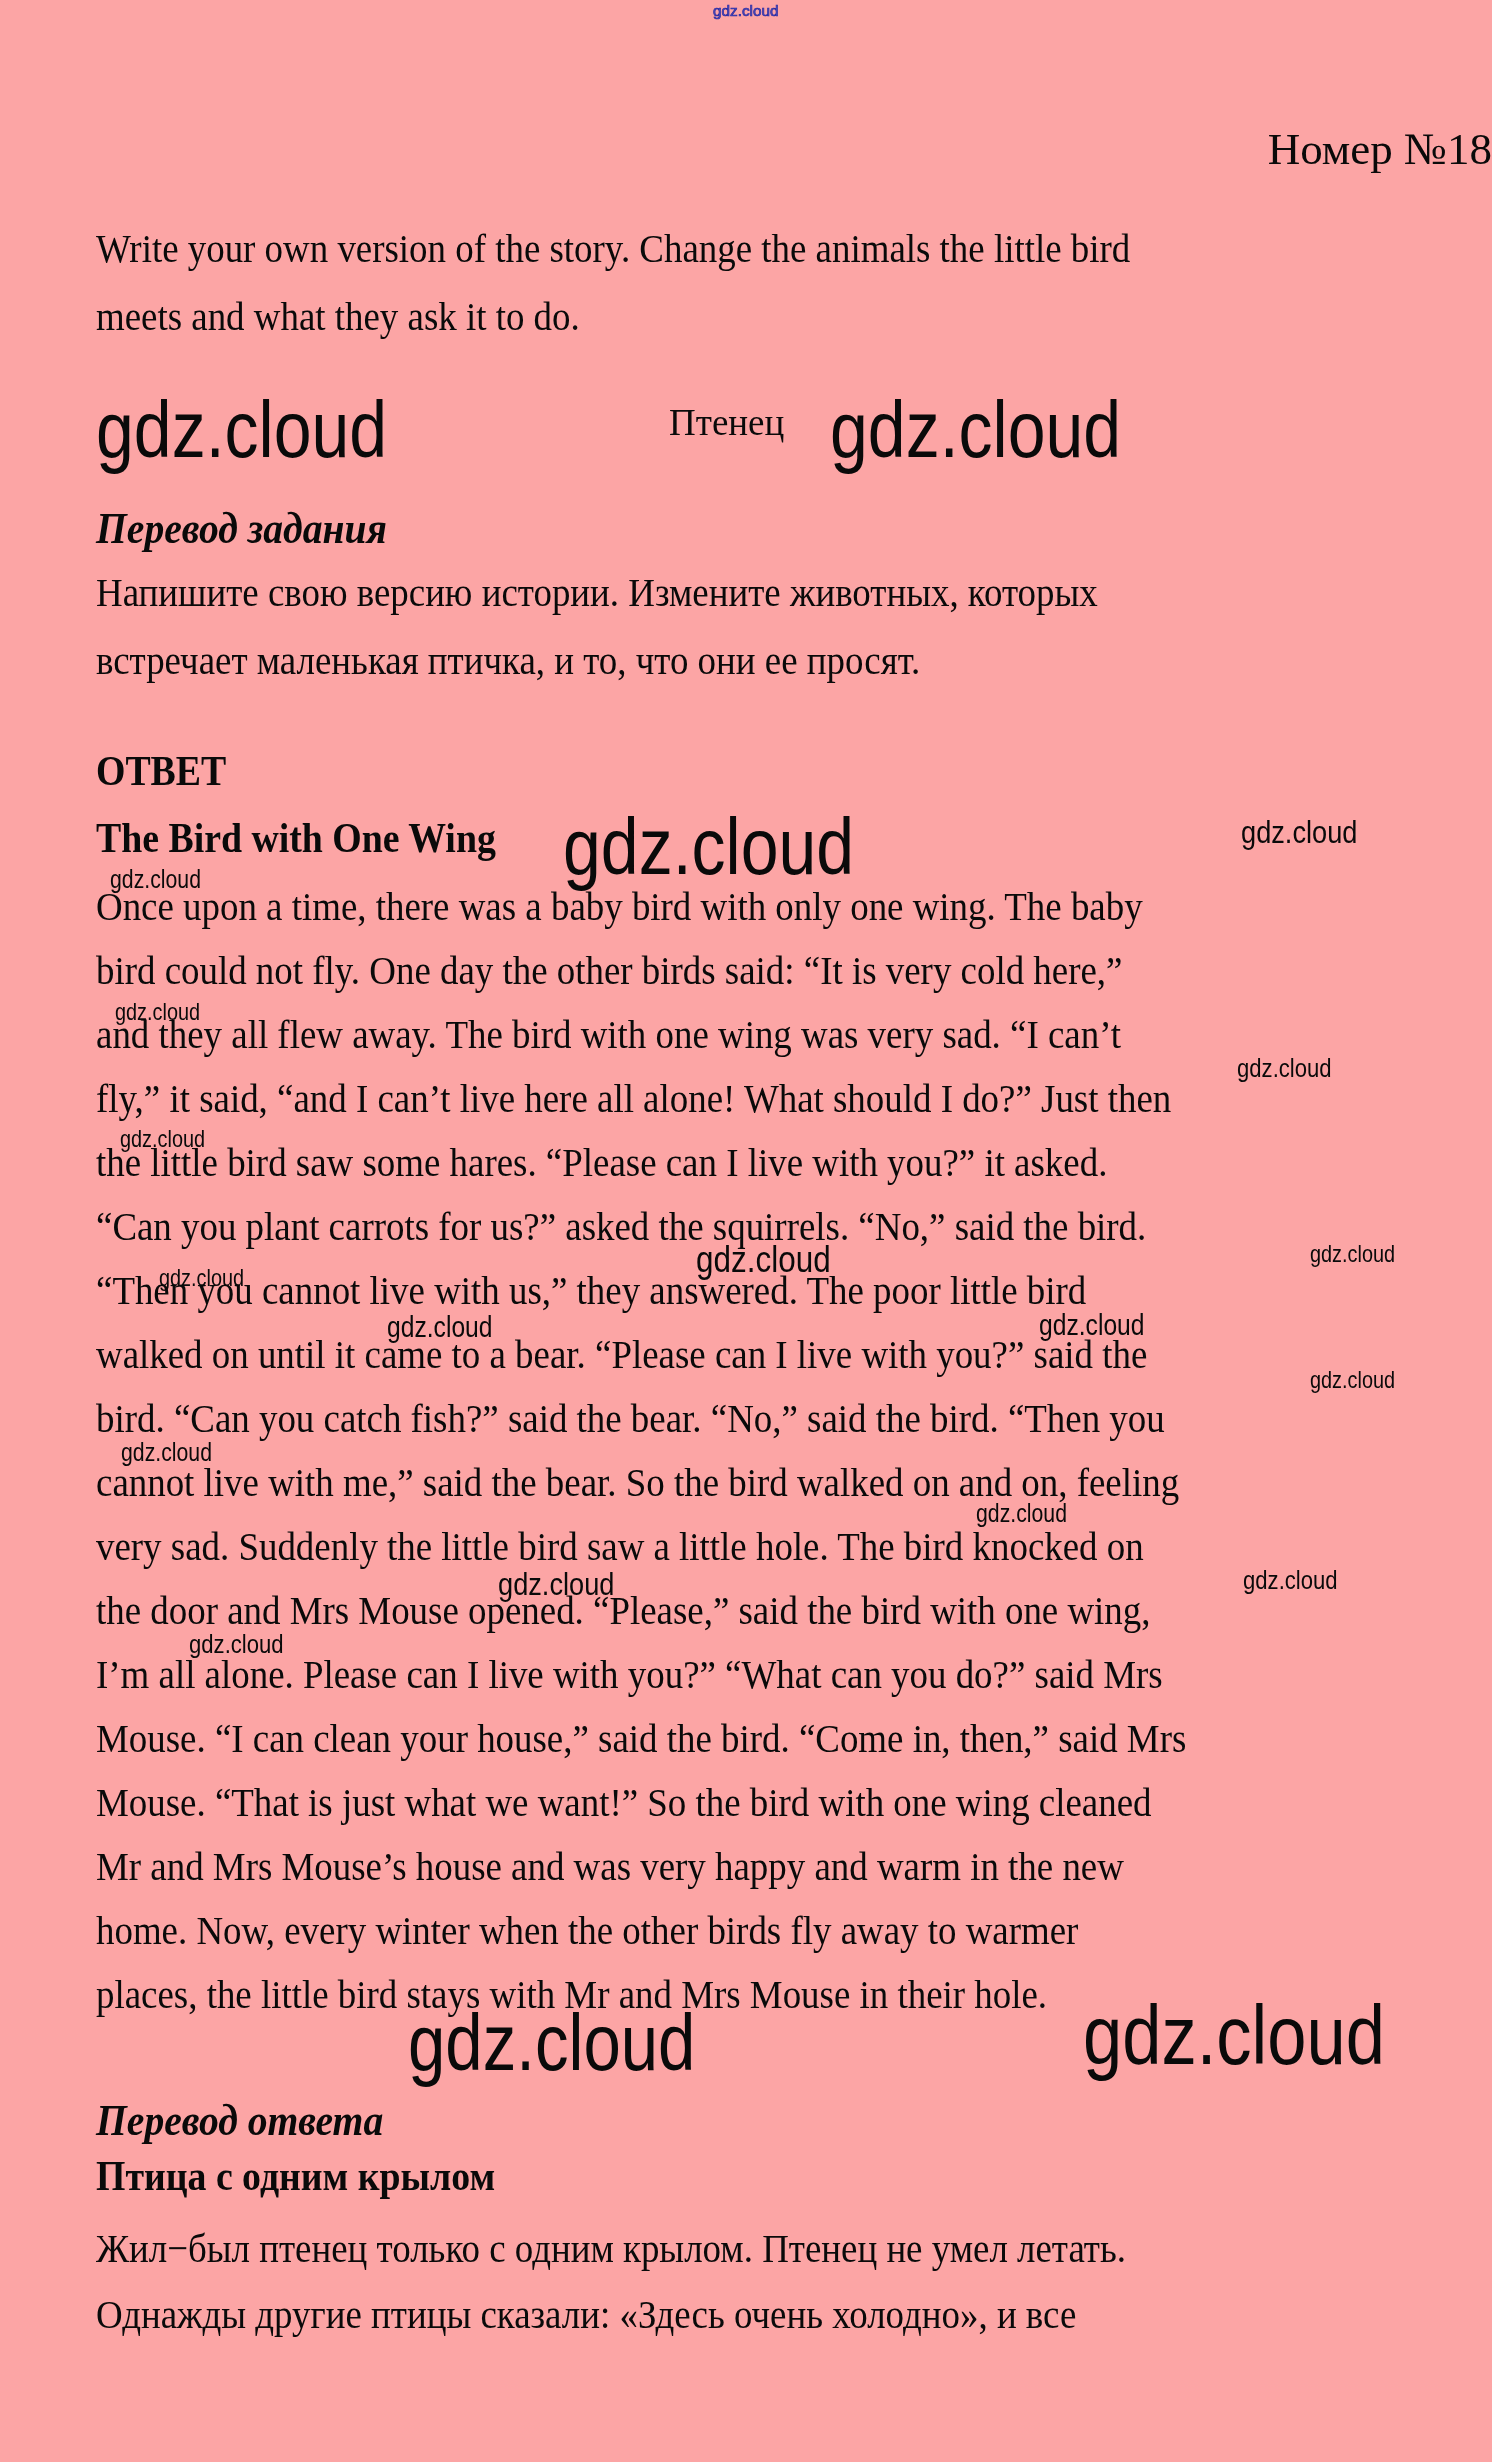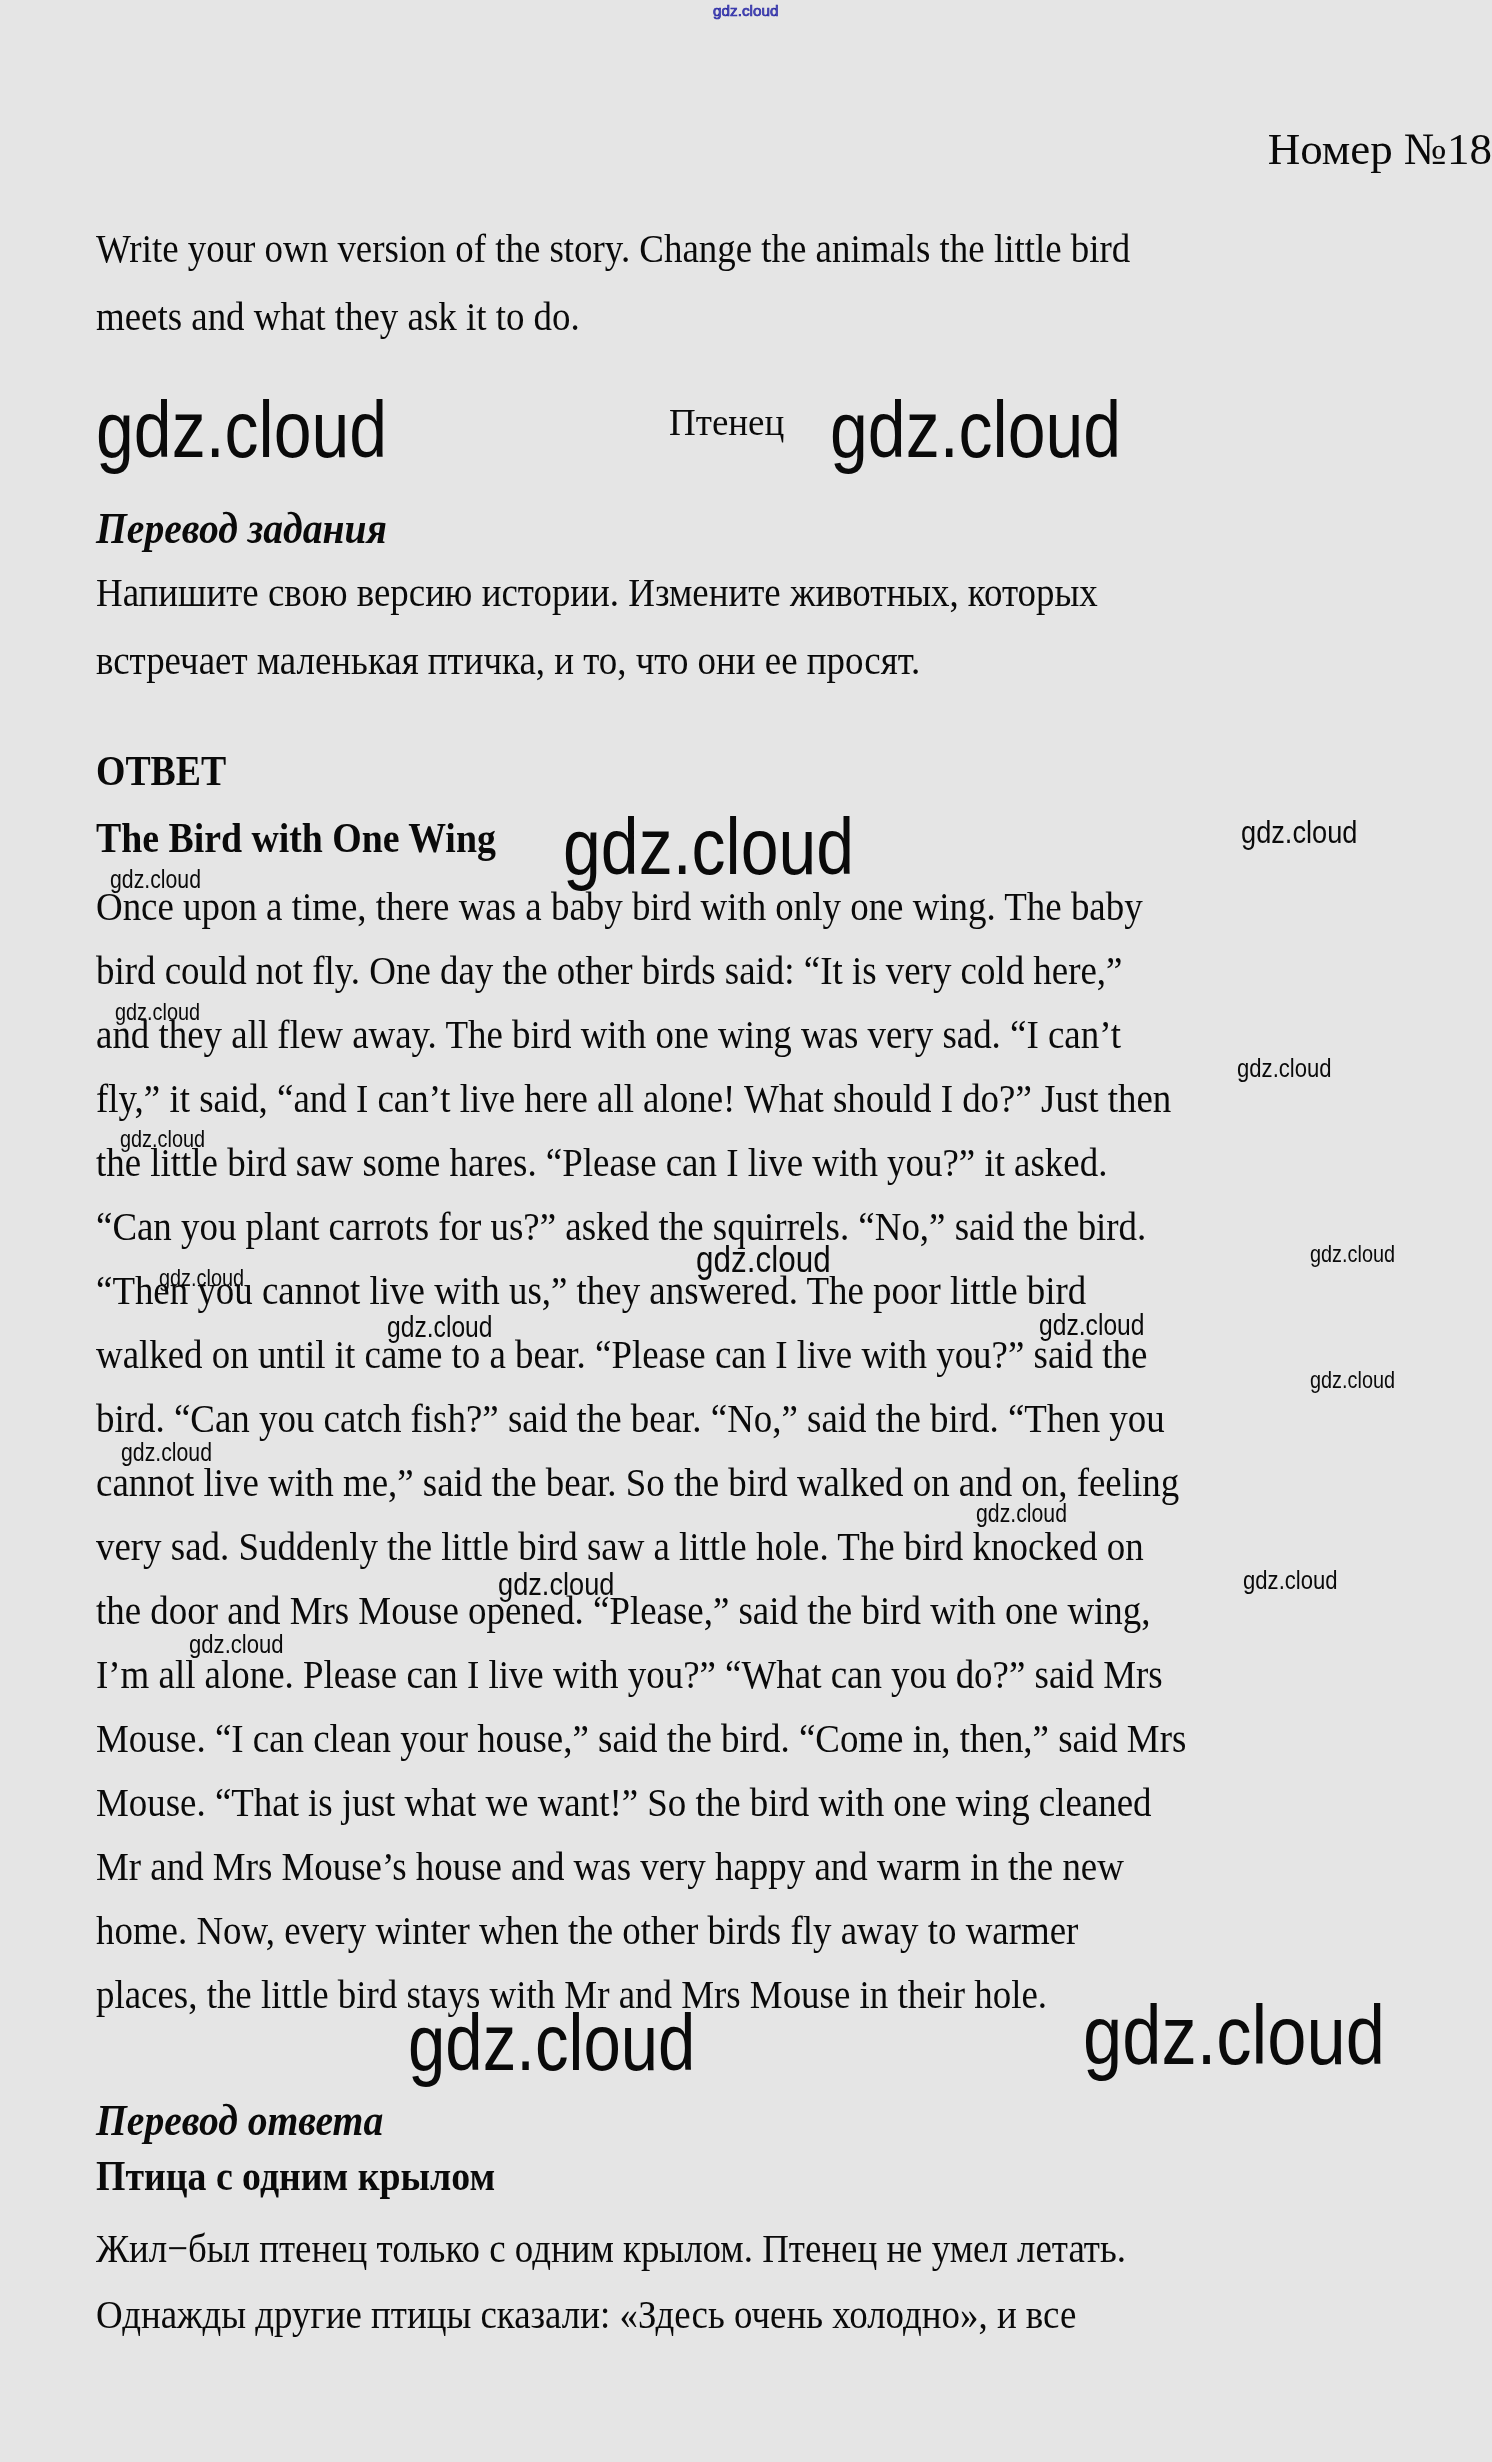--- a/index.html
+++ b/index.html
@@ -1,20 +1,20 @@
 <!DOCTYPE html>
 <html style="font-size:11.7px"><head>
 <meta charset="utf-8">
 <style>
   html, body { margin: 0; padding: 0; background: #ffffff; }
   #page {
     position: relative;
     width: 1492px;
     height: 2462px;
-    background: #e5e5e5;
+    background: #fca5a5;
     overflow: hidden;
     font-family: "Liberation Serif", serif;
     color: #0a0a0a;
   }
   
   .tblock {
     position: absolute;
     white-space: nowrap;
     transform: scaleX(0.9);
     transform-origin: 0 0;

